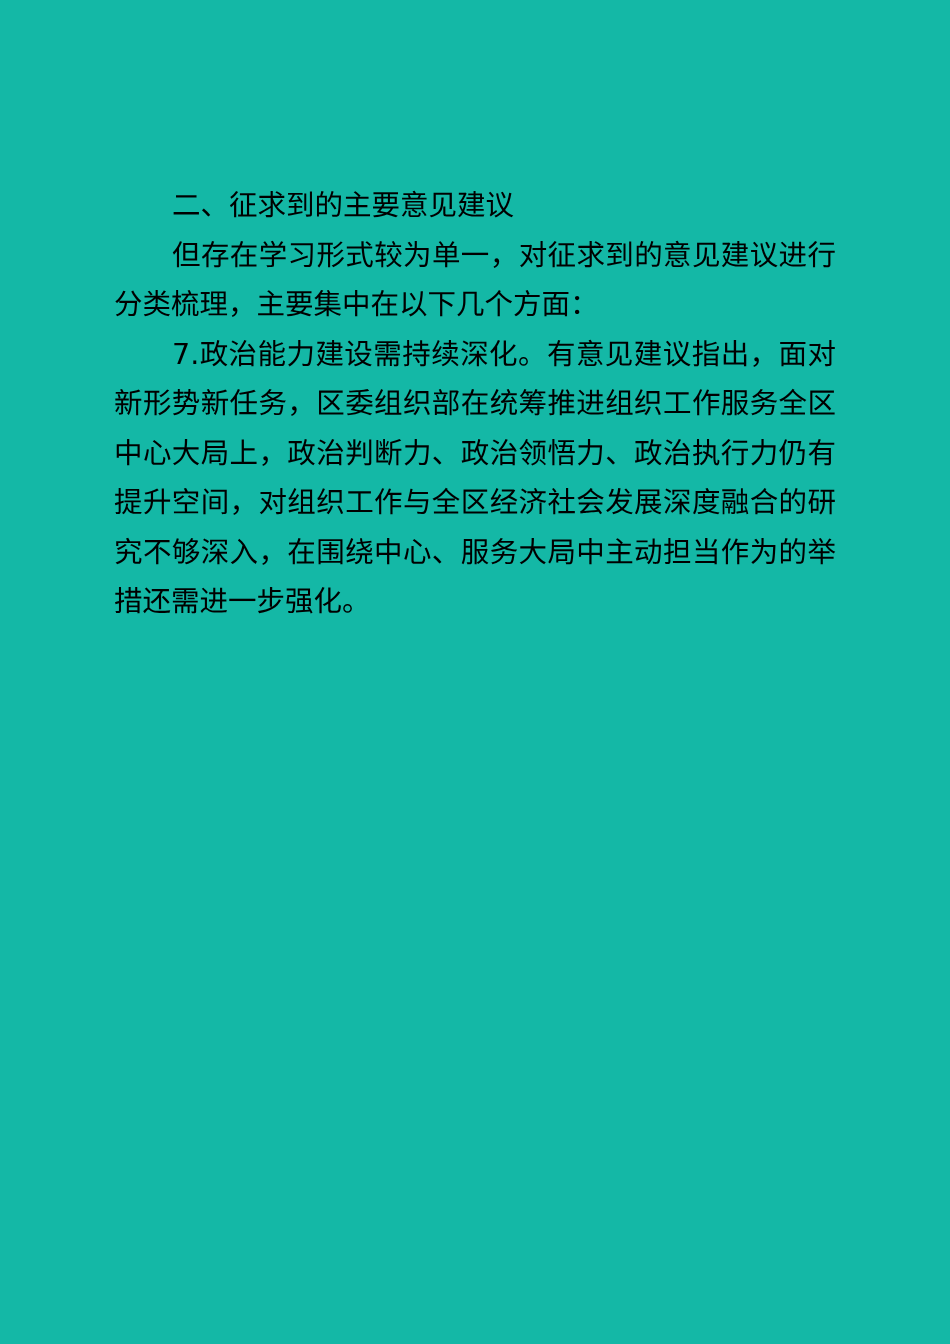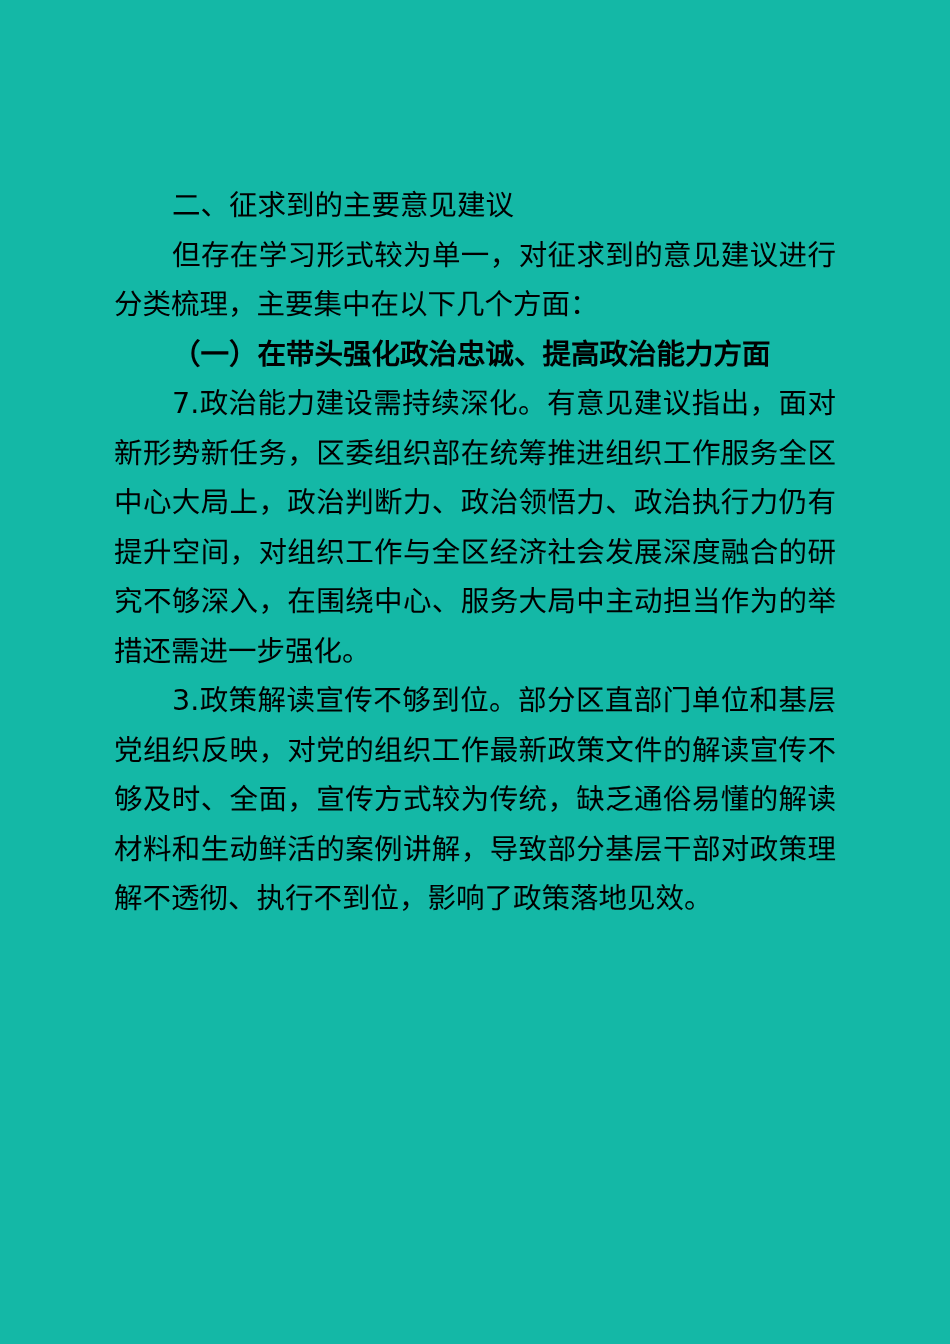--- a/index.html
+++ b/index.html
@@ -58,21 +58,19 @@
 </head>
 <body>
 
 <div class="page">
   <div class="doc-body">
 
     <p class="para heading-num">二、征求到的主要意见建议</p>
 
     <p class="para indent">但存在学习形式较为单一，对征求到的意见建议进行分类梳理，主要集中在以下几个方面：</p>
 
-    <p class="para subheading">（一）在带头强化政治忠诚、提高政治能力方面</p>
 
 
     <p class="para numbered">7.政治能力建设需持续深化。有意见建议指出，面对新形势新任务，区委组织部在统筹推进组织工作服务全区中心大局上，政治判断力、政治领悟力、政治执行力仍有提升空间，对组织工作与全区经济社会发展深度融合的研究不够深入，在围绕中心、服务大局中主动担当作为的举措还需进一步强化。</p>
 
-    <p class="para numbered">3.政策解读宣传不够到位。部分区直部门单位和基层党组织反映，对党的组织工作最新政策文件的解读宣传不够及时、全面，宣传方式较为传统，缺乏通俗易懂的解读材料和生动鲜活的案例讲解，导致部分基层干部对政策理解不透彻、执行不到位，影响了政策落地见效。</p>
 
   </div>
 </div>
 
 </body></html>

